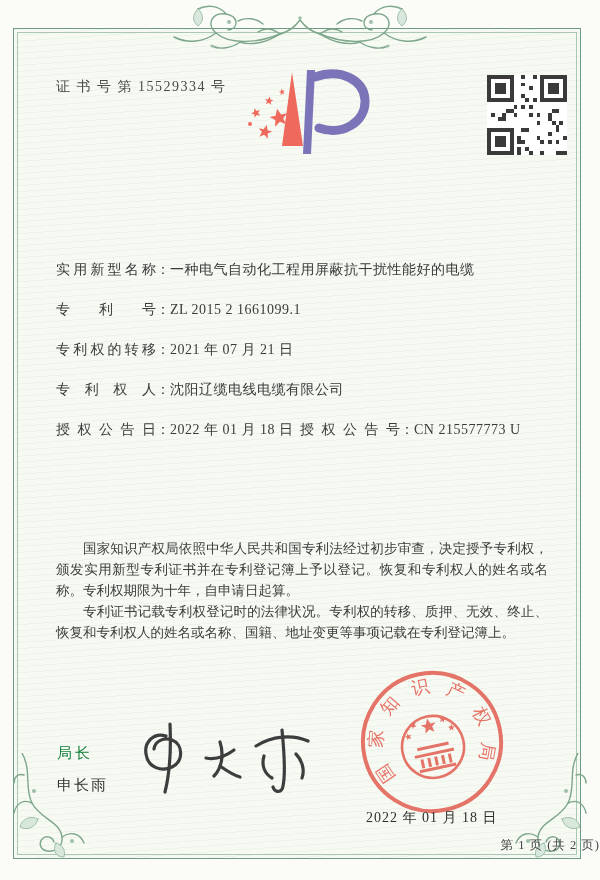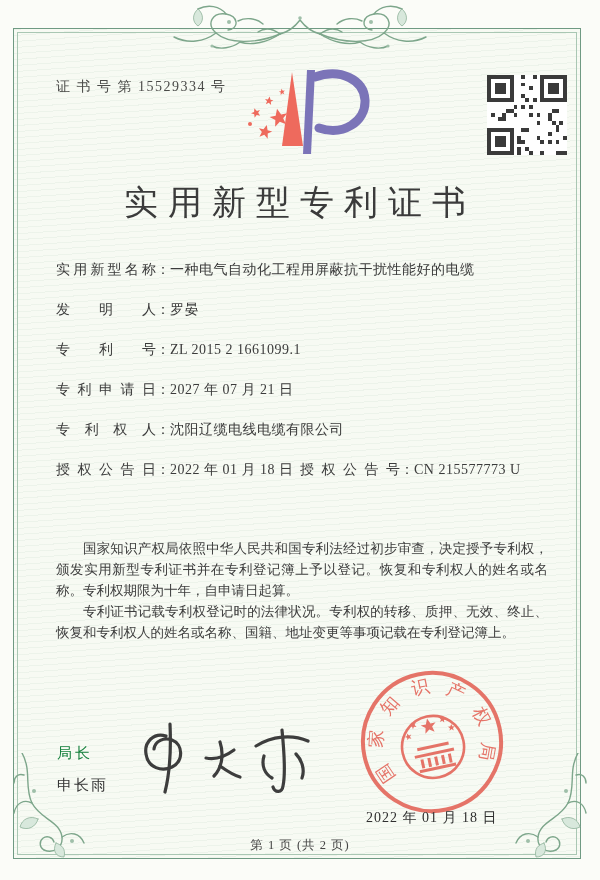--- a/index.html
+++ b/index.html
@@ -27,21 +27,21 @@
   .fcolon{display:inline-block;width:14px;}
   .fvalue{letter-spacing:0.5px;}
   .pair1{display:inline-block;width:244px;white-space:nowrap;}
   .paras{left:56px;top:538px;width:492px;font-size:13.5px;line-height:21px;color:#3d3d3d;text-align:justify;}
   .paras p{margin:0;text-indent:2em;}
   .officer-title{left:57px;top:744px;font-size:15px;letter-spacing:3px;color:#15803d;}
   .officer-name{left:57px;top:776px;font-size:15px;letter-spacing:2px;color:#343434;text-align:right;}
   .signature{left:130px;top:716px;width:200px;height:92px;}
   .seal{left:356px;top:666px;width:152px;height:152px;transform:rotate(-12deg);z-index:2;}
   .seal-date{left:366px;top:809px;font-size:14px;letter-spacing:1px;color:#2f2f2f;z-index:3;}
-  .footer{left:0;right:0;top:837px;text-align:center;font-size:12.5px;letter-spacing:1px;color:#454545;}
+  .footer{left:0;right:0;top:837px;text-align:right;font-size:12.5px;letter-spacing:1px;color:#454545;}
   .orn-top{left:168px;top:2px;width:264px;height:52px;}
   .orn-bl{left:12px;top:753px;width:80px;height:105px;}
   .orn-br{left:508px;top:753px;width:80px;height:105px;transform:scaleX(-1);}
 </style>
 </head>
 <body>
 
 <div class="page">
   <div class="tint"></div>
   <div class="frame-outer"></div>
@@ -171,34 +171,30 @@
         <rect x="2" y="2" width="3" height="3" fill="#3a3a3a"></rect>
         <rect x="14" y="0" width="7" height="7" fill="#3a3a3a"></rect>
         <rect x="15" y="1" width="5" height="5" fill="#ffffff"></rect>
         <rect x="16" y="2" width="3" height="3" fill="#3a3a3a"></rect>
         <rect x="0" y="14" width="7" height="7" fill="#3a3a3a"></rect>
         <rect x="1" y="15" width="5" height="5" fill="#ffffff"></rect>
         <rect x="2" y="16" width="3" height="3" fill="#3a3a3a"></rect>
       </g>
   </svg>
 
-  <div class="abs title">实用新型专利证书</div>
 
   <div class="abs fields">
     <div class="frow">
       <span class="flabel">实用新型名称</span><span class="fcolon">：</span><span class="fvalue">一种电气自动化工程用屏蔽抗干扰性能好的电缆</span>
     </div>
     <div class="frow">
-      <span class="flabel">发明人</span><span class="fcolon">：</span><span class="fvalue">罗晏</span>
-    </div>
-    <div class="frow">
       <span class="flabel">专利号</span><span class="fcolon">：</span><span class="fvalue">ZL 2015 2 1661099.1</span>
     </div>
     <div class="frow">
-      <span class="flabel">专利申请日</span><span class="fcolon">：</span><span class="fvalue">2027 年 07 月 21 日</span>
+      <span class="flabel">专利权的转移</span><span class="fcolon">：</span><span class="fvalue">2021 年 07 月 21 日</span>
     </div>
     <div class="frow">
       <span class="flabel">专利权人</span><span class="fcolon">：</span><span class="fvalue">沈阳辽缆电线电缆有限公司</span>
     </div>
     <div class="frow">
       <span class="pair1"><span class="flabel">授权公告日</span><span class="fcolon">：</span><span class="fvalue">2022 年 01 月 18 日</span></span><span><span class="flabel">授权公告号</span><span class="fcolon">：</span><span class="fvalue">CN 215577773 U</span></span>
     </div>
   </div>
 
   <div class="abs paras">

